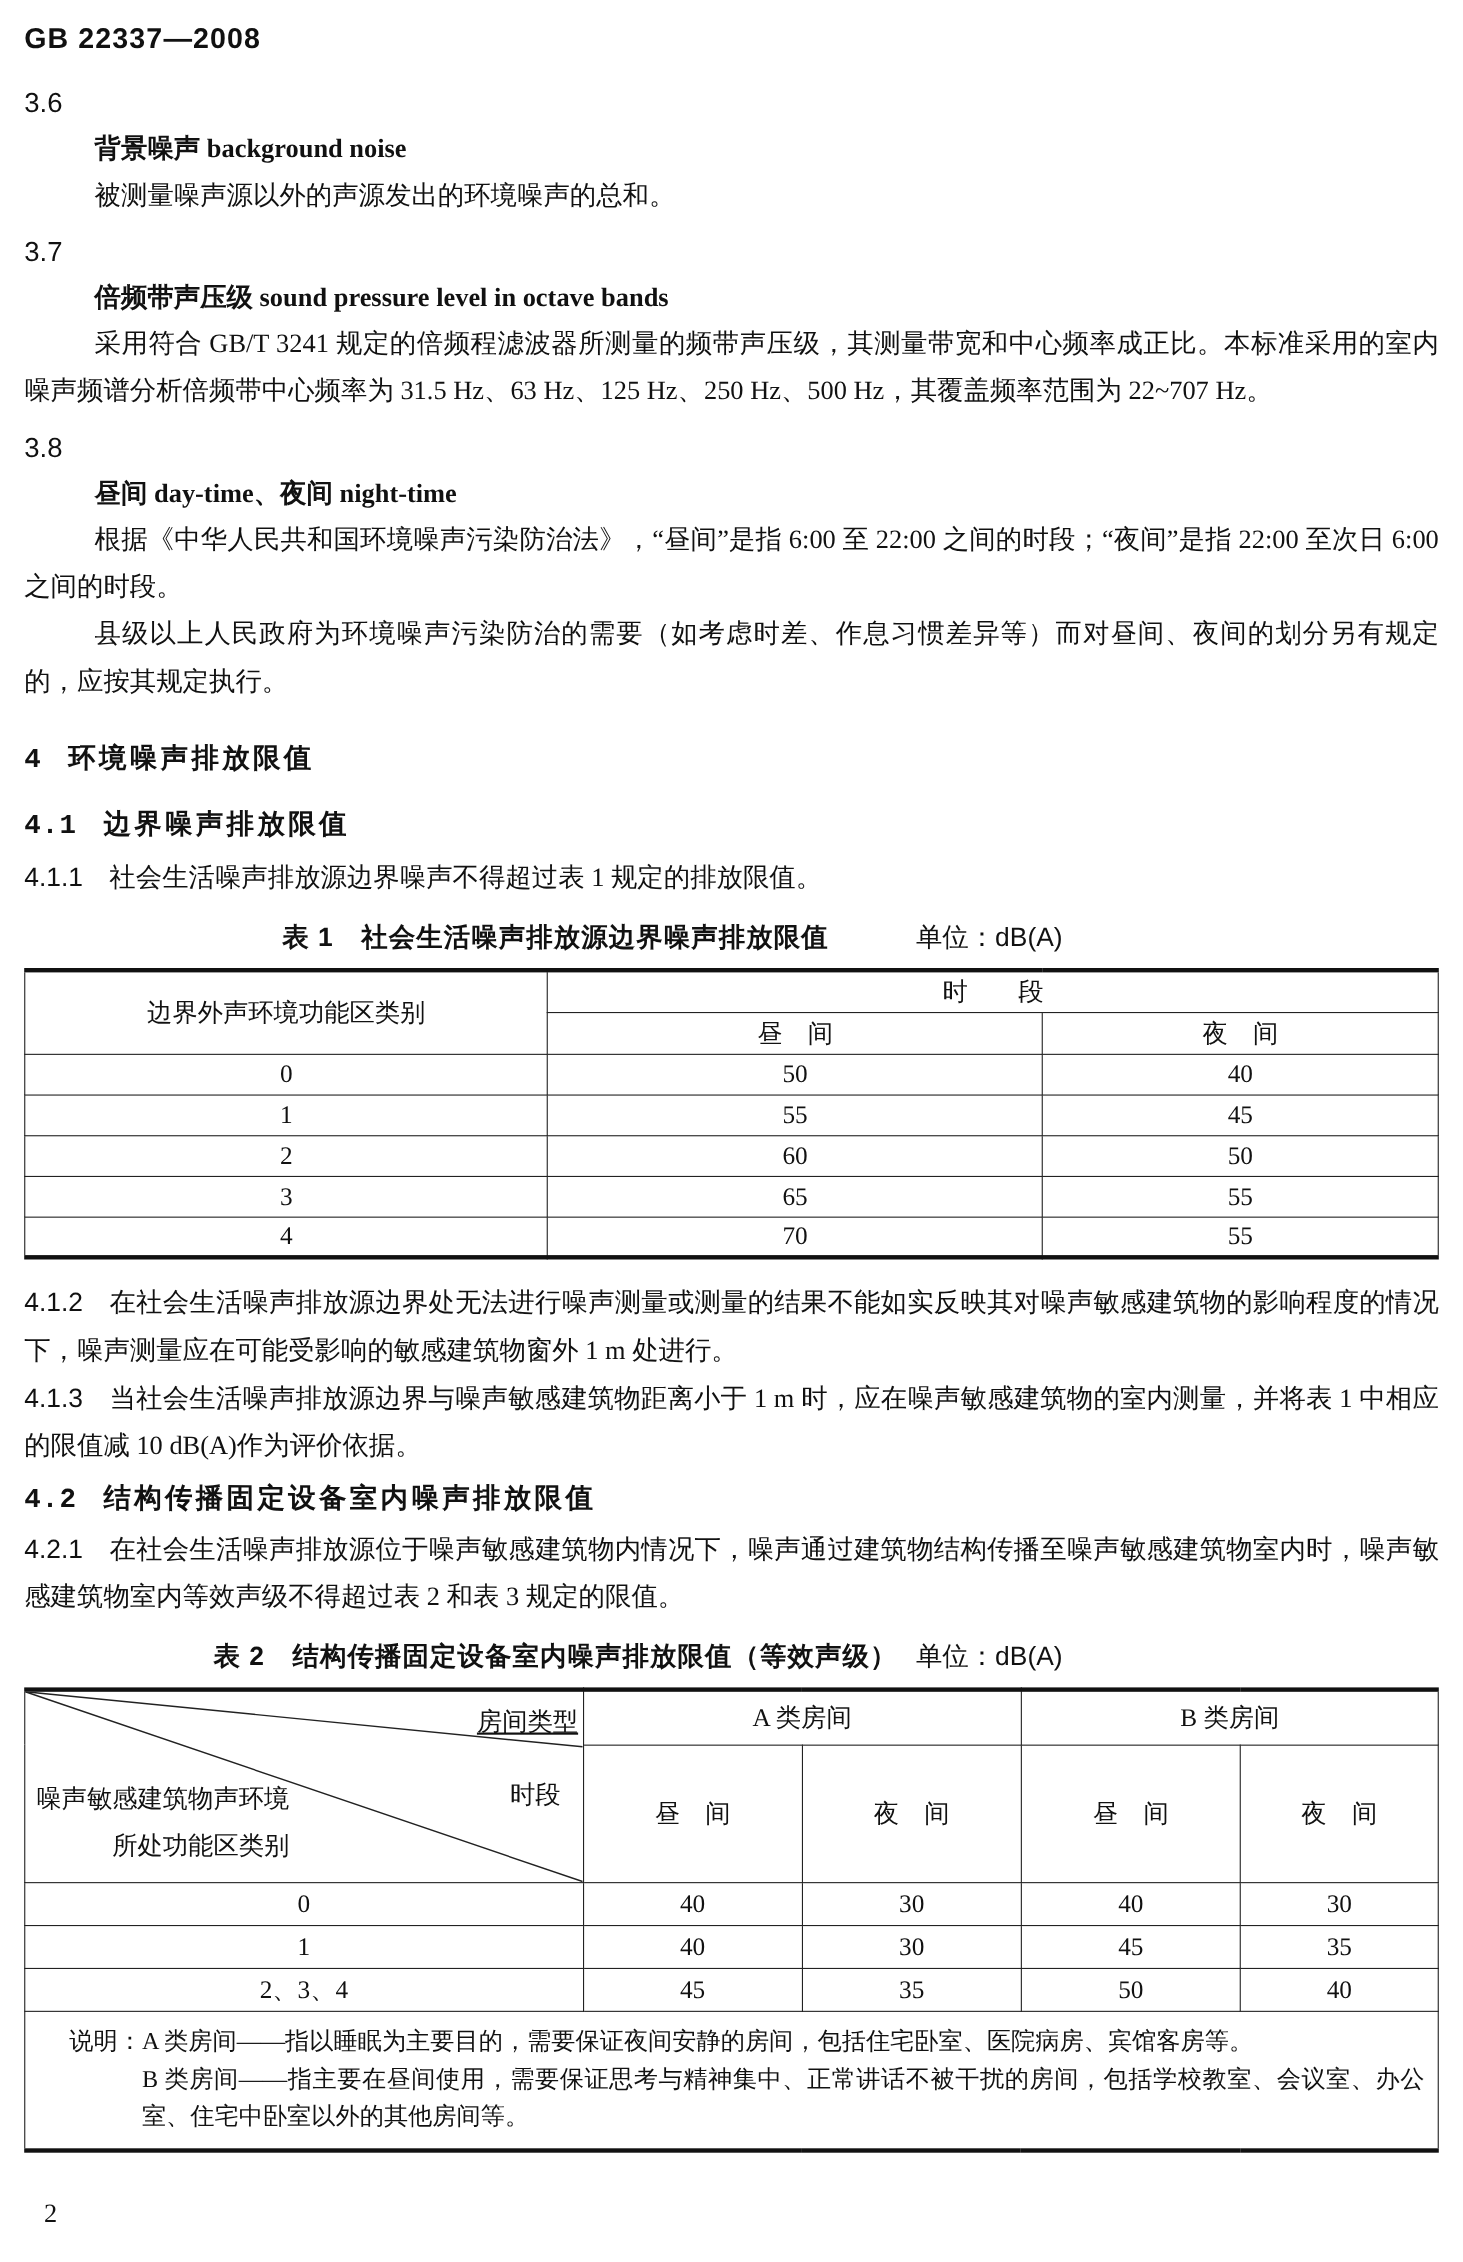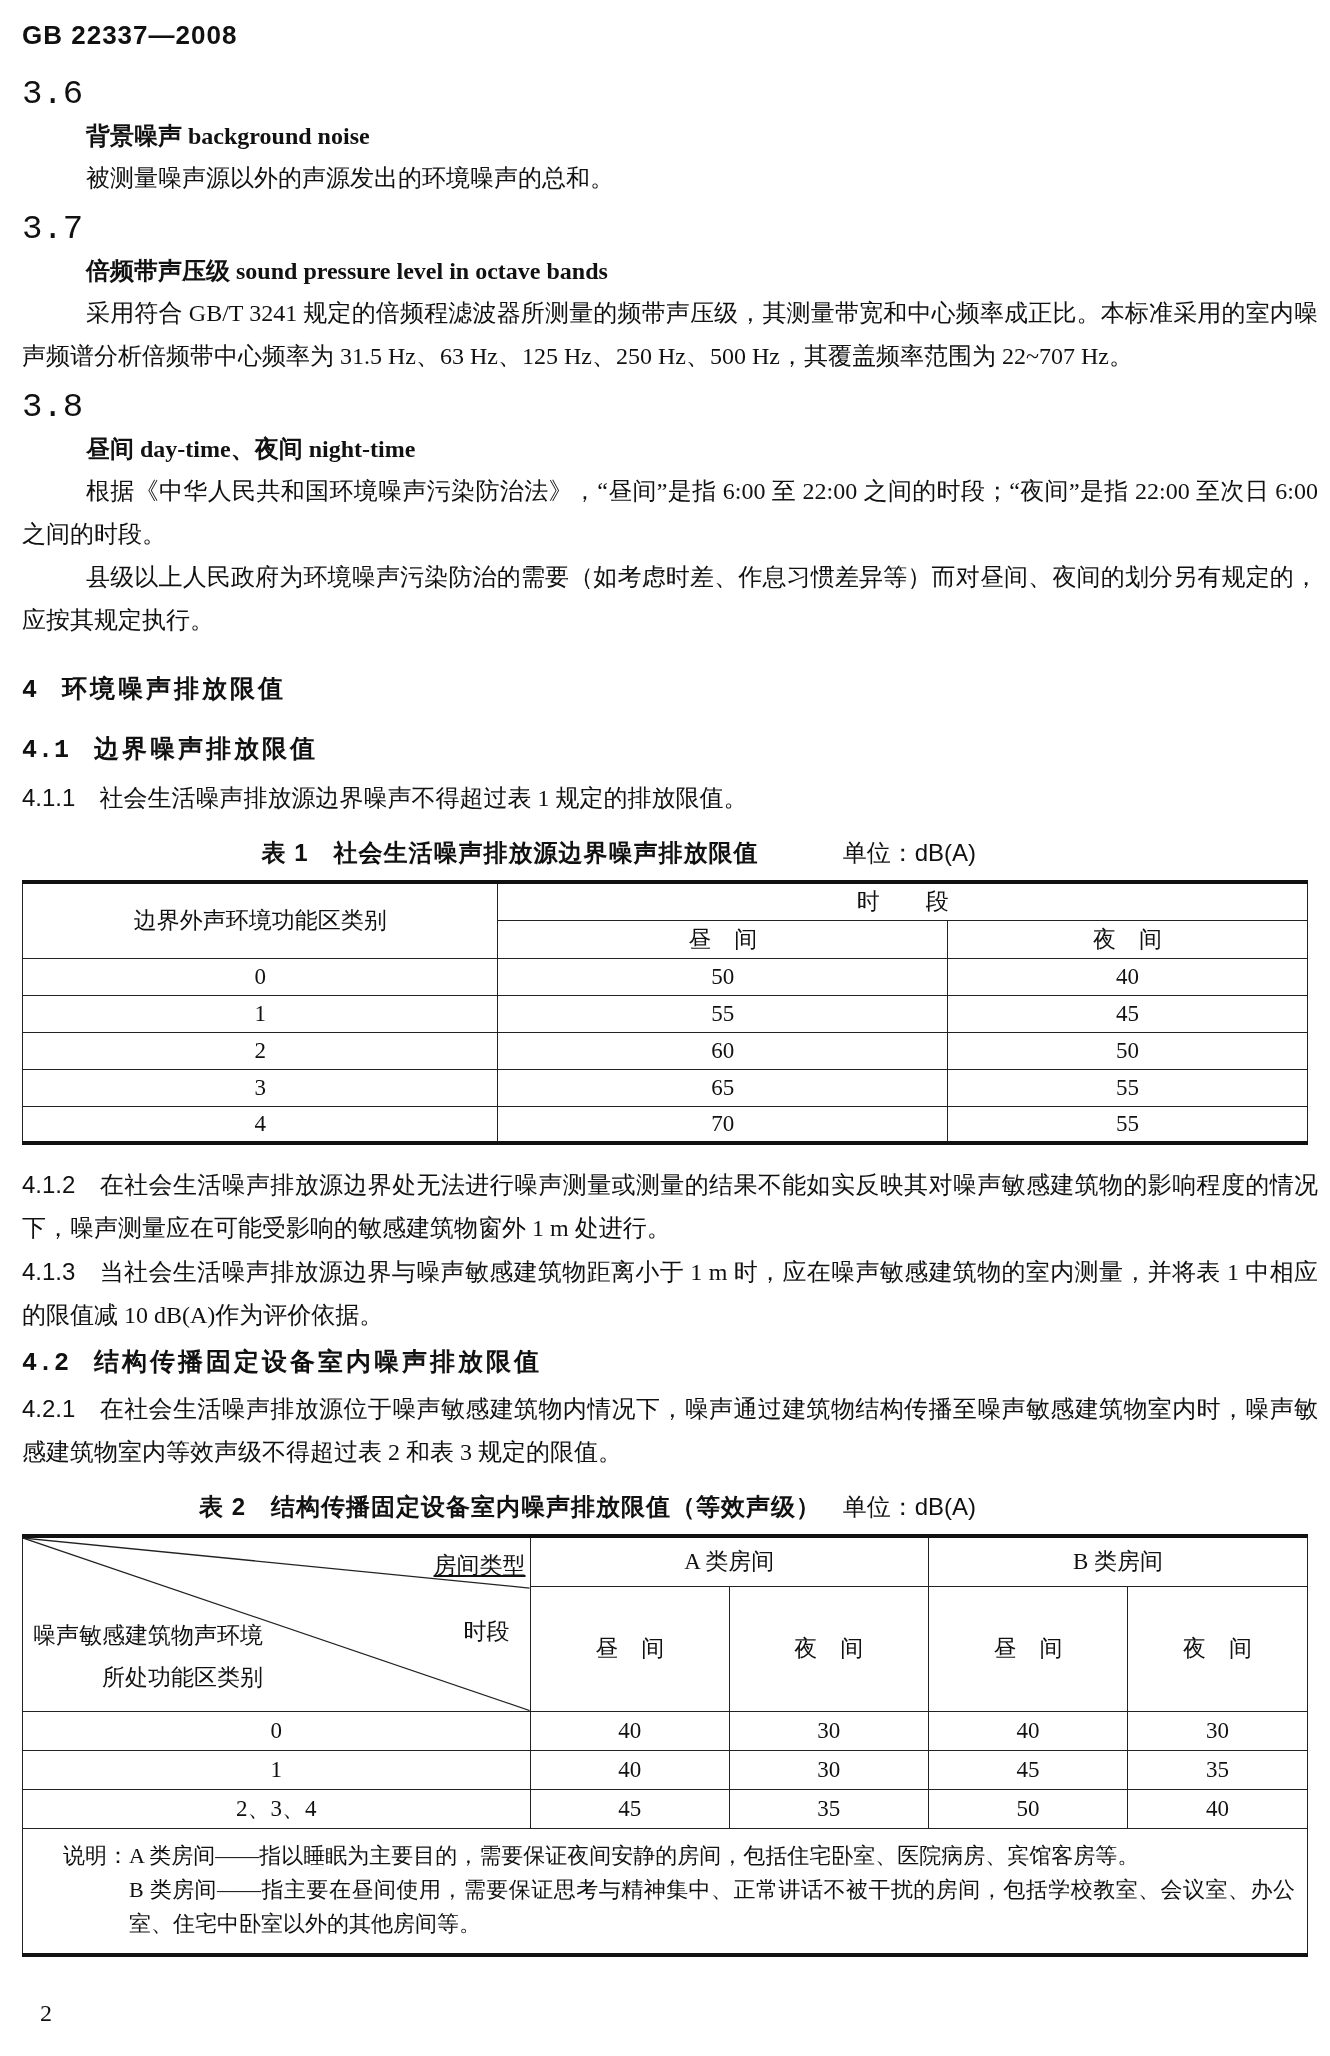--- a/index.html
+++ b/index.html
@@ -5,31 +5,31 @@
   * { box-sizing: border-box; }
   html, body { margin: 0; padding: 0; }
   body {
     width: 1330px; height: 2056px;
     background: #ffffff; color: #111;
     font-family: "Liberation Serif", "DejaVu Serif", serif;
     font-size: 24px;
     position: relative;
     overflow: hidden;
   }
-  .content { padding: 20px 12px 0 22px; width: 1330px; }
+  .content { padding: 20px 22px 0 22px; width: 1330px; }
 
   .doc-header {
     font-family: "Liberation Sans", "DejaVu Sans", sans-serif;
     font-weight: bold; font-size: 26px; letter-spacing: 1px;
     margin-bottom: 22px;
   }
 
   .sec-num {
-    font-family: Liberation Mono, monospace;
-    font-size: 34px; line-height: 42px; margin-top: 8px;
+    font-family: Liberation Sans, sans-serif;
+    font-size: 25px; line-height: 42px; margin-top: 8px;
   }
   .term {
     font-weight: bold; font-size: 24px; line-height: 42px;
     font-family: Liberation Serif, serif;
     padding-left: 64px;
   }
   .para {
     line-height: 43px; text-align: justify; text-indent: 64px;
     margin: 0;
   }

